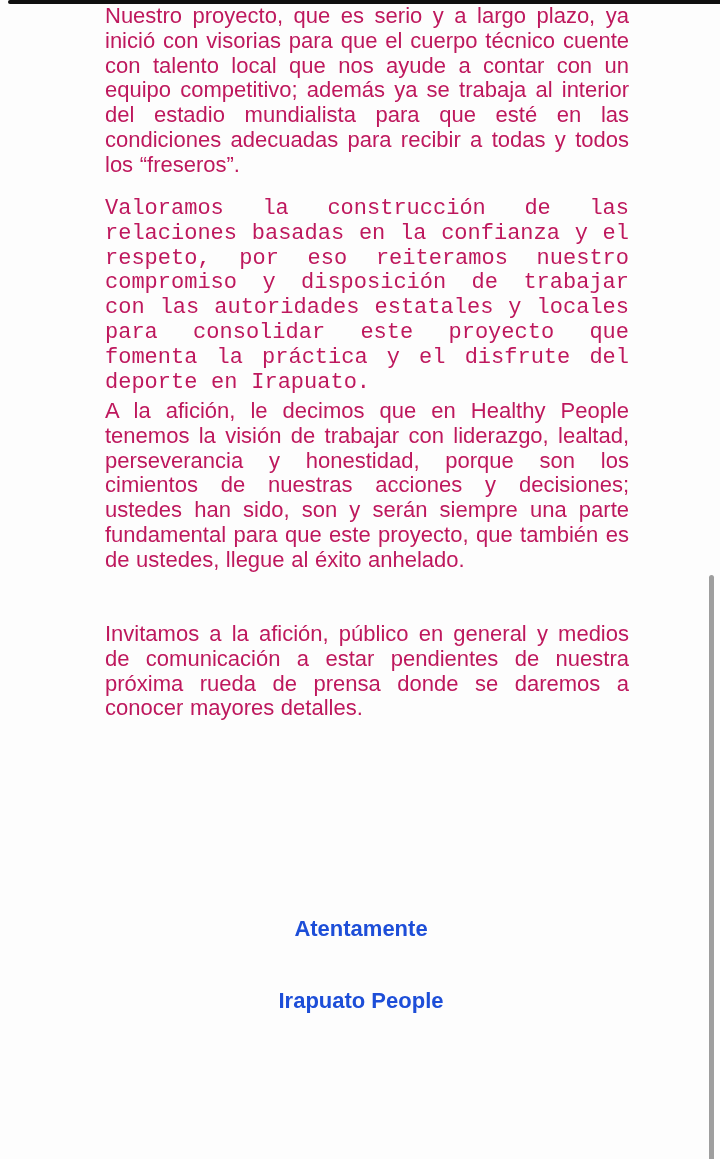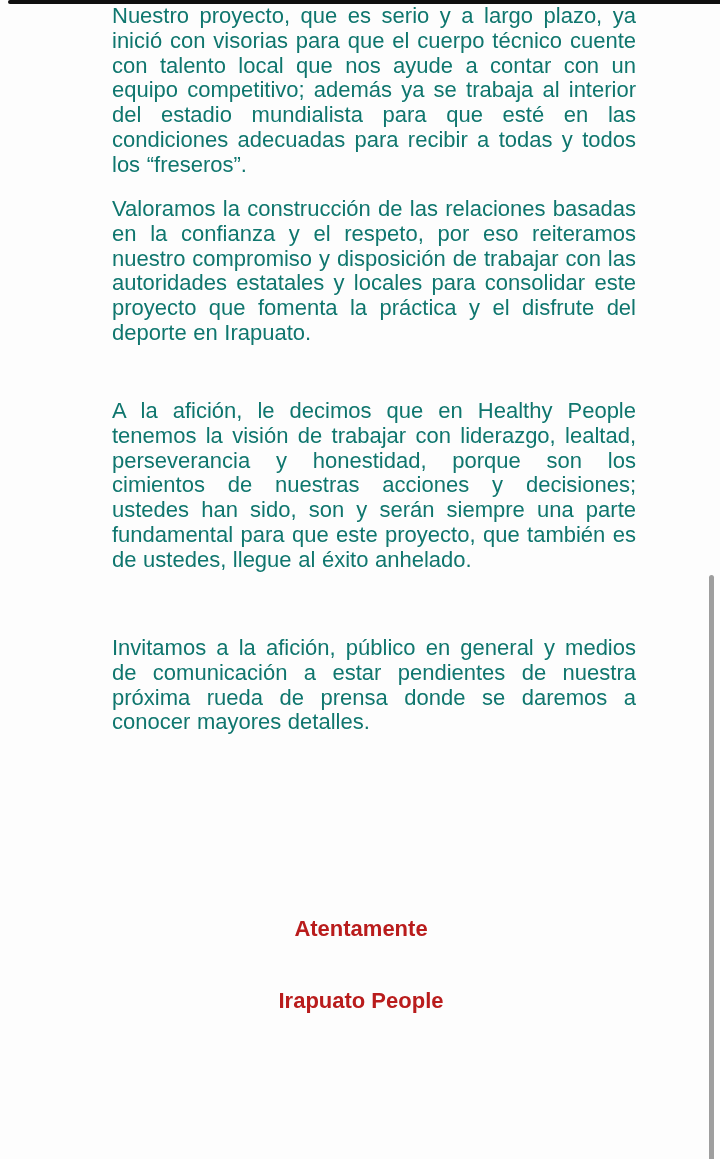--- a/index.html
+++ b/index.html
@@ -22,42 +22,42 @@
     height: 4px;
     background: #101010;
     border-radius: 2px 0 0 2px;
   }
   .doc-page {
     position: absolute;
     inset: 0;
   }
   .para {
     position: absolute;
-    left: 112px;
+    left: 105px;
     width: 524px;
     margin: 0;
     font-size: 22px;
     line-height: 24.8px;
-    color: #0f766e;
+    color: #be185d;
     text-align: justify;
     text-align-last: left;
     word-spacing: 0.5px;
   }
   .para-1 { top: 4px; }
-  .para-2 { top: 197px; }
+  .para-2 { top: 197px; font-family: Liberation Mono, monospace; }
   .para-3 { top: 399px; }
-  .para-4 { top: 622px; margin-top: 14px; }
+  .para-4 { top: 622px; }
   .sign-line {
     position: absolute;
     left: 99px;
     width: 524px;
     margin: 0;
     font-size: 22px;
     line-height: 24.8px;
-    color: #b91c1c;
+    color: #1d4ed8;
     font-weight: bold;
     text-align: center;
   }
   .closing { top: 917px; }
   .signature { top: 989px; }
   .scrollbar-thumb {
     position: absolute;
     left: 709px;
     top: 575px;
     width: 5px;

